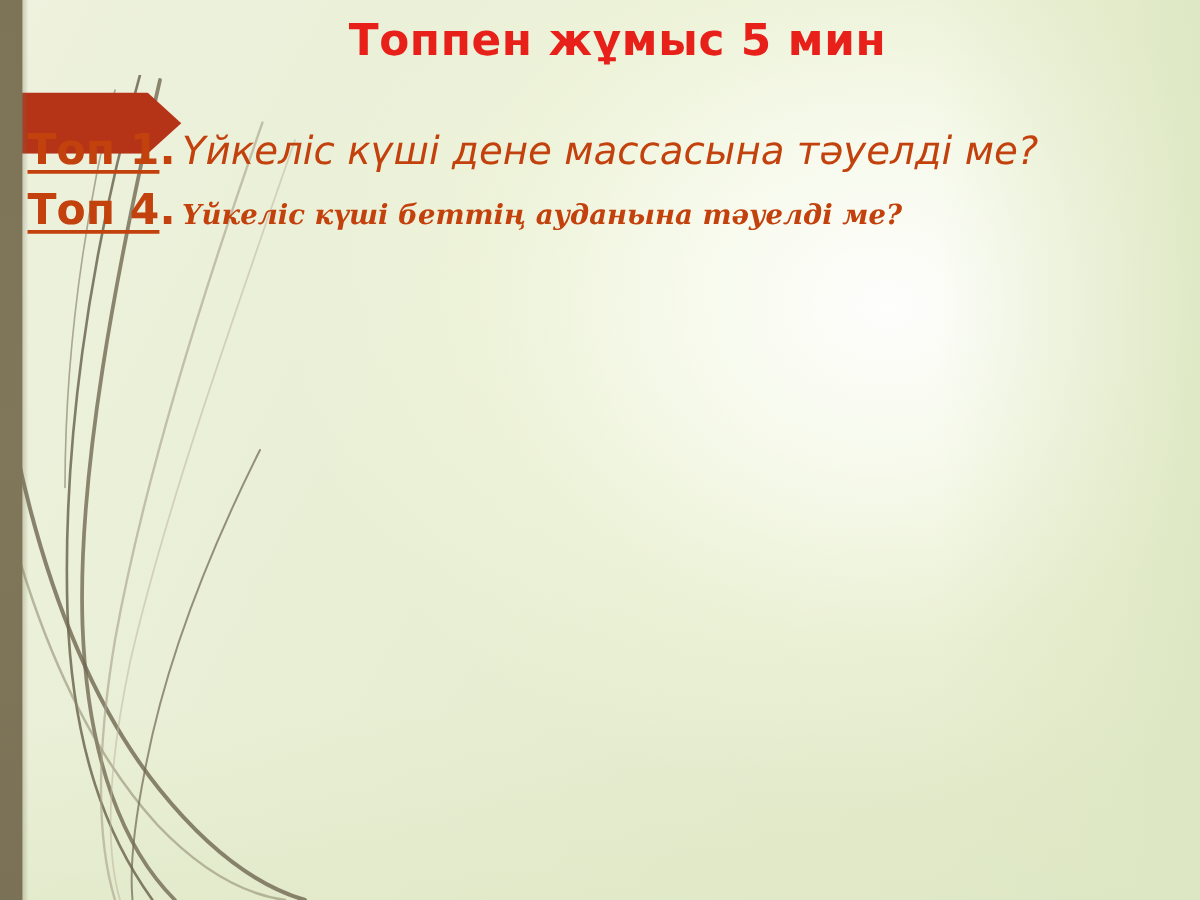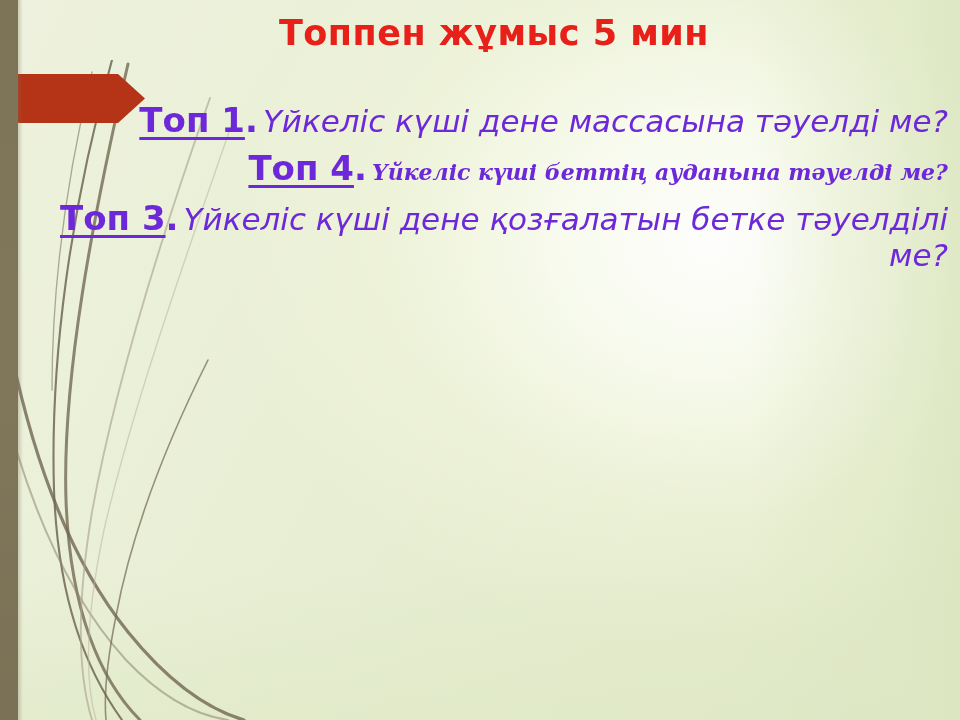--- a/index.html
+++ b/index.html
@@ -98,22 +98,22 @@
   }
 
   
   .body-block {
     position: absolute;
     left: 22px;
     top: 100px;
     width: 926px;
   }
   .qline {
-    text-align: right;
-    color: #6d28d9;
+    text-align: left;
+    color: #c2410c;
     margin: 0 0 2px 0;
   }
   .qline .tag {
     font-family: "DejaVu Sans", sans-serif;
     font-weight: bold;
     font-style: normal;
     font-size: 34px;
     text-decoration: underline;
     text-underline-offset: 5px;
     text-decoration-thickness: 3px;
@@ -172,19 +172,15 @@
     <div class="qline sans row1">
       <span class="tag">Топ 1</span><span class="dot">.</span>
       <span class="q">Үйкеліс күші дене массасына тәуелді ме?</span>
     </div>
 
     <div class="qline serif row2">
       <span class="tag">Топ 4</span><span class="dot">.</span>
       <span class="q">Үйкеліс күші беттің ауданына тәуелді ме?</span>
     </div>
 
-    <div class="qline sans row3">
-      <span class="tag">Топ 3</span><span class="dot">.</span>
-      <span class="q">Үйкеліс күші дене қозғалатын бетке тәуелділі ме?</span>
-    </div>
 
   </div>
 </div>
 
 </body></html>

